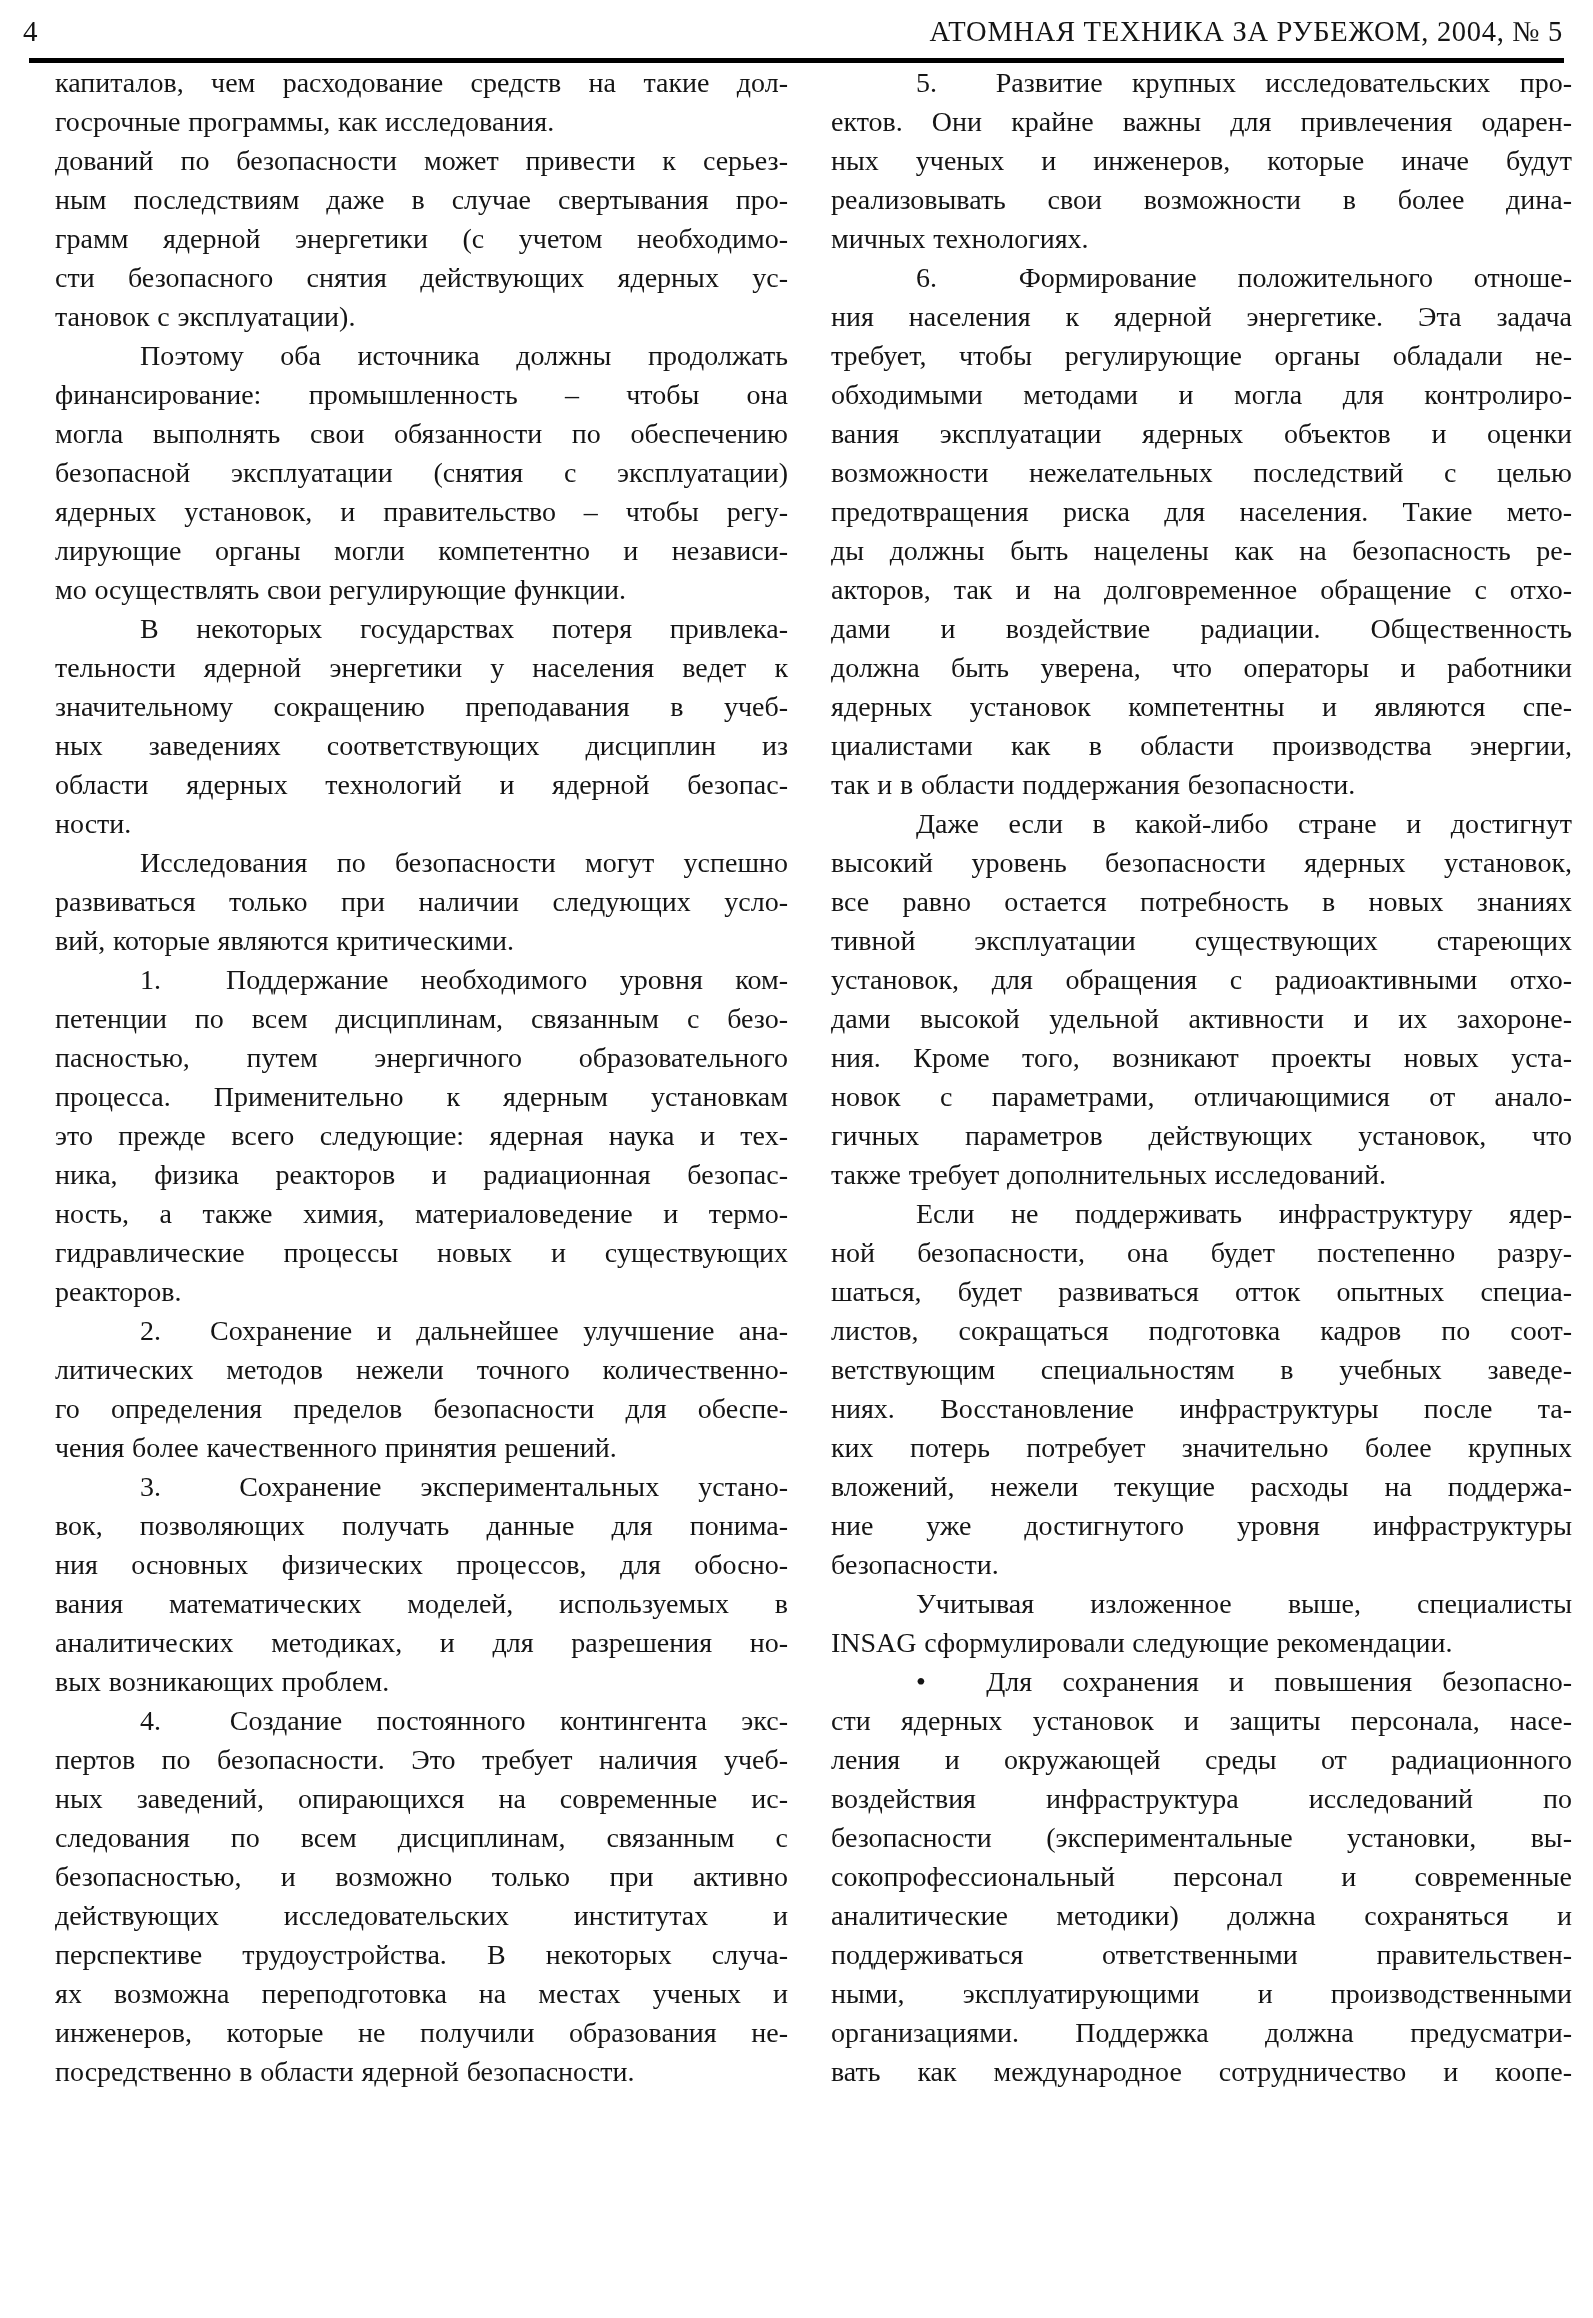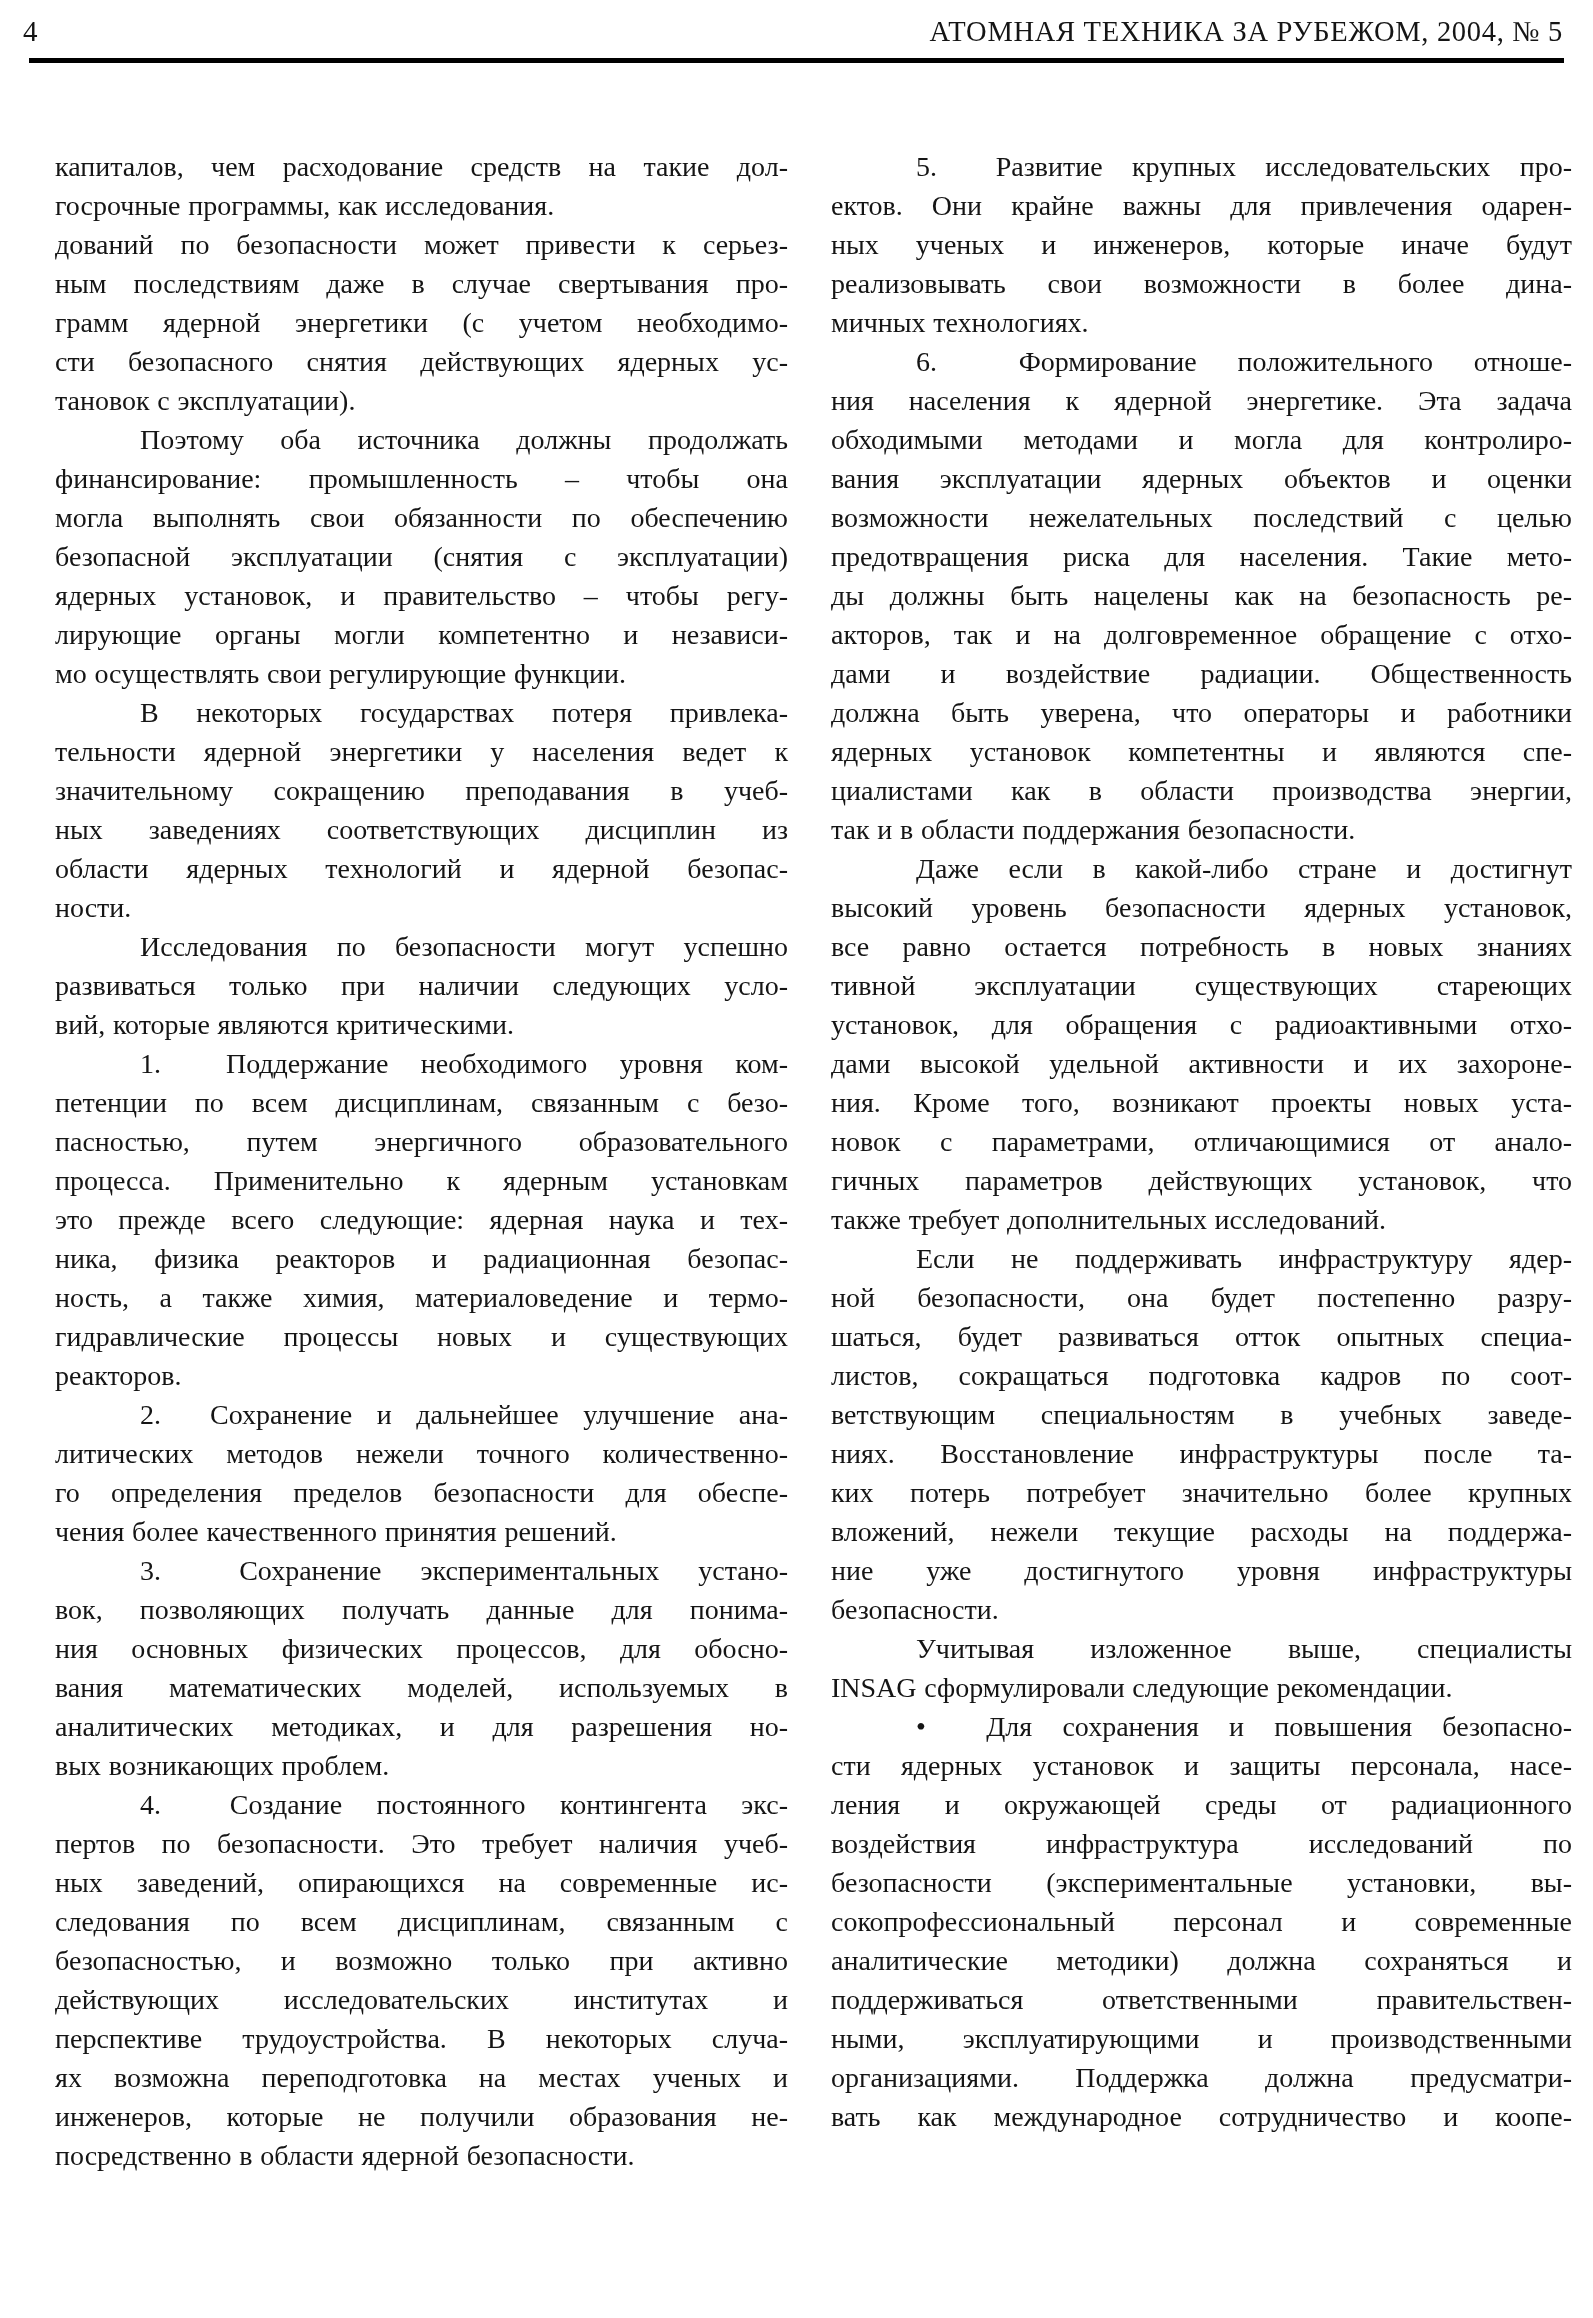--- a/index.html
+++ b/index.html
@@ -40,21 +40,20 @@
   .journal-title {
     letter-spacing: 0.7px;
   }
   .header-rule {
     height: 4.6px;
     background: var(--rule);
     margin: 10.6px 29px 0 29px;
   }
   .page-body {
     display: flex;
-    margin-top: 84px;
     padding-left: 55px;
     padding-right: 20px;
     gap: 43px;
   }
   .column {
     box-sizing: border-box;
   }
   .column.left  { width: 733px; }
   .column.right { width: 741px; }
   .paragraph {
@@ -163,20 +162,21 @@
         <div class="paragraph">
           <div class="line indent">5.&nbsp; Развитие крупных исследовательских про-</div>
           <div class="line">ектов. Они крайне важны для привлечения одарен-</div>
           <div class="line">ных ученых и инженеров, которые иначе будут</div>
           <div class="line">реализовывать свои возможности в более дина-</div>
           <div class="line para-end">мичных технологиях.</div>
         </div>
         <div class="paragraph">
           <div class="line indent">6.&nbsp; Формирование положительного отноше-</div>
           <div class="line">ния населения к ядерной энергетике. Эта задача</div>
+          <div class="line">требует, чтобы регулирующие органы обладали не-</div>
           <div class="line">обходимыми методами и могла для контролиро-</div>
           <div class="line">вания эксплуатации ядерных объектов и оценки</div>
           <div class="line">возможности нежелательных последствий с целью</div>
           <div class="line">предотвращения риска для населения. Такие мето-</div>
           <div class="line">ды должны быть нацелены как на безопасность ре-</div>
           <div class="line">акторов, так и на долговременное обращение с отхо-</div>
           <div class="line">дами и воздействие радиации. Общественность</div>
           <div class="line">должна быть уверена, что операторы и работники</div>
           <div class="line">ядерных установок компетентны и являются спе-</div>
           <div class="line">циалистами как в области производства энергии,</div>

